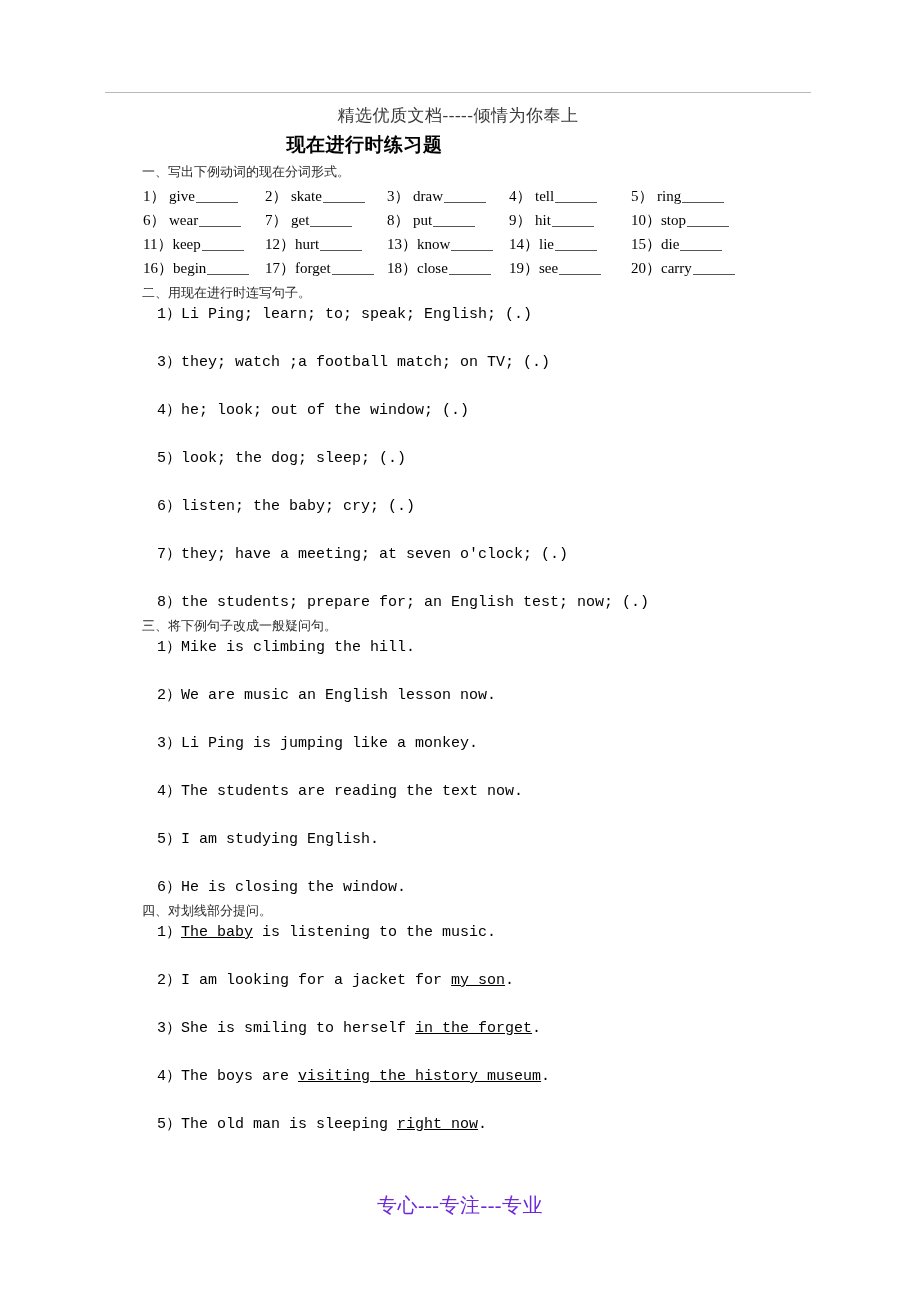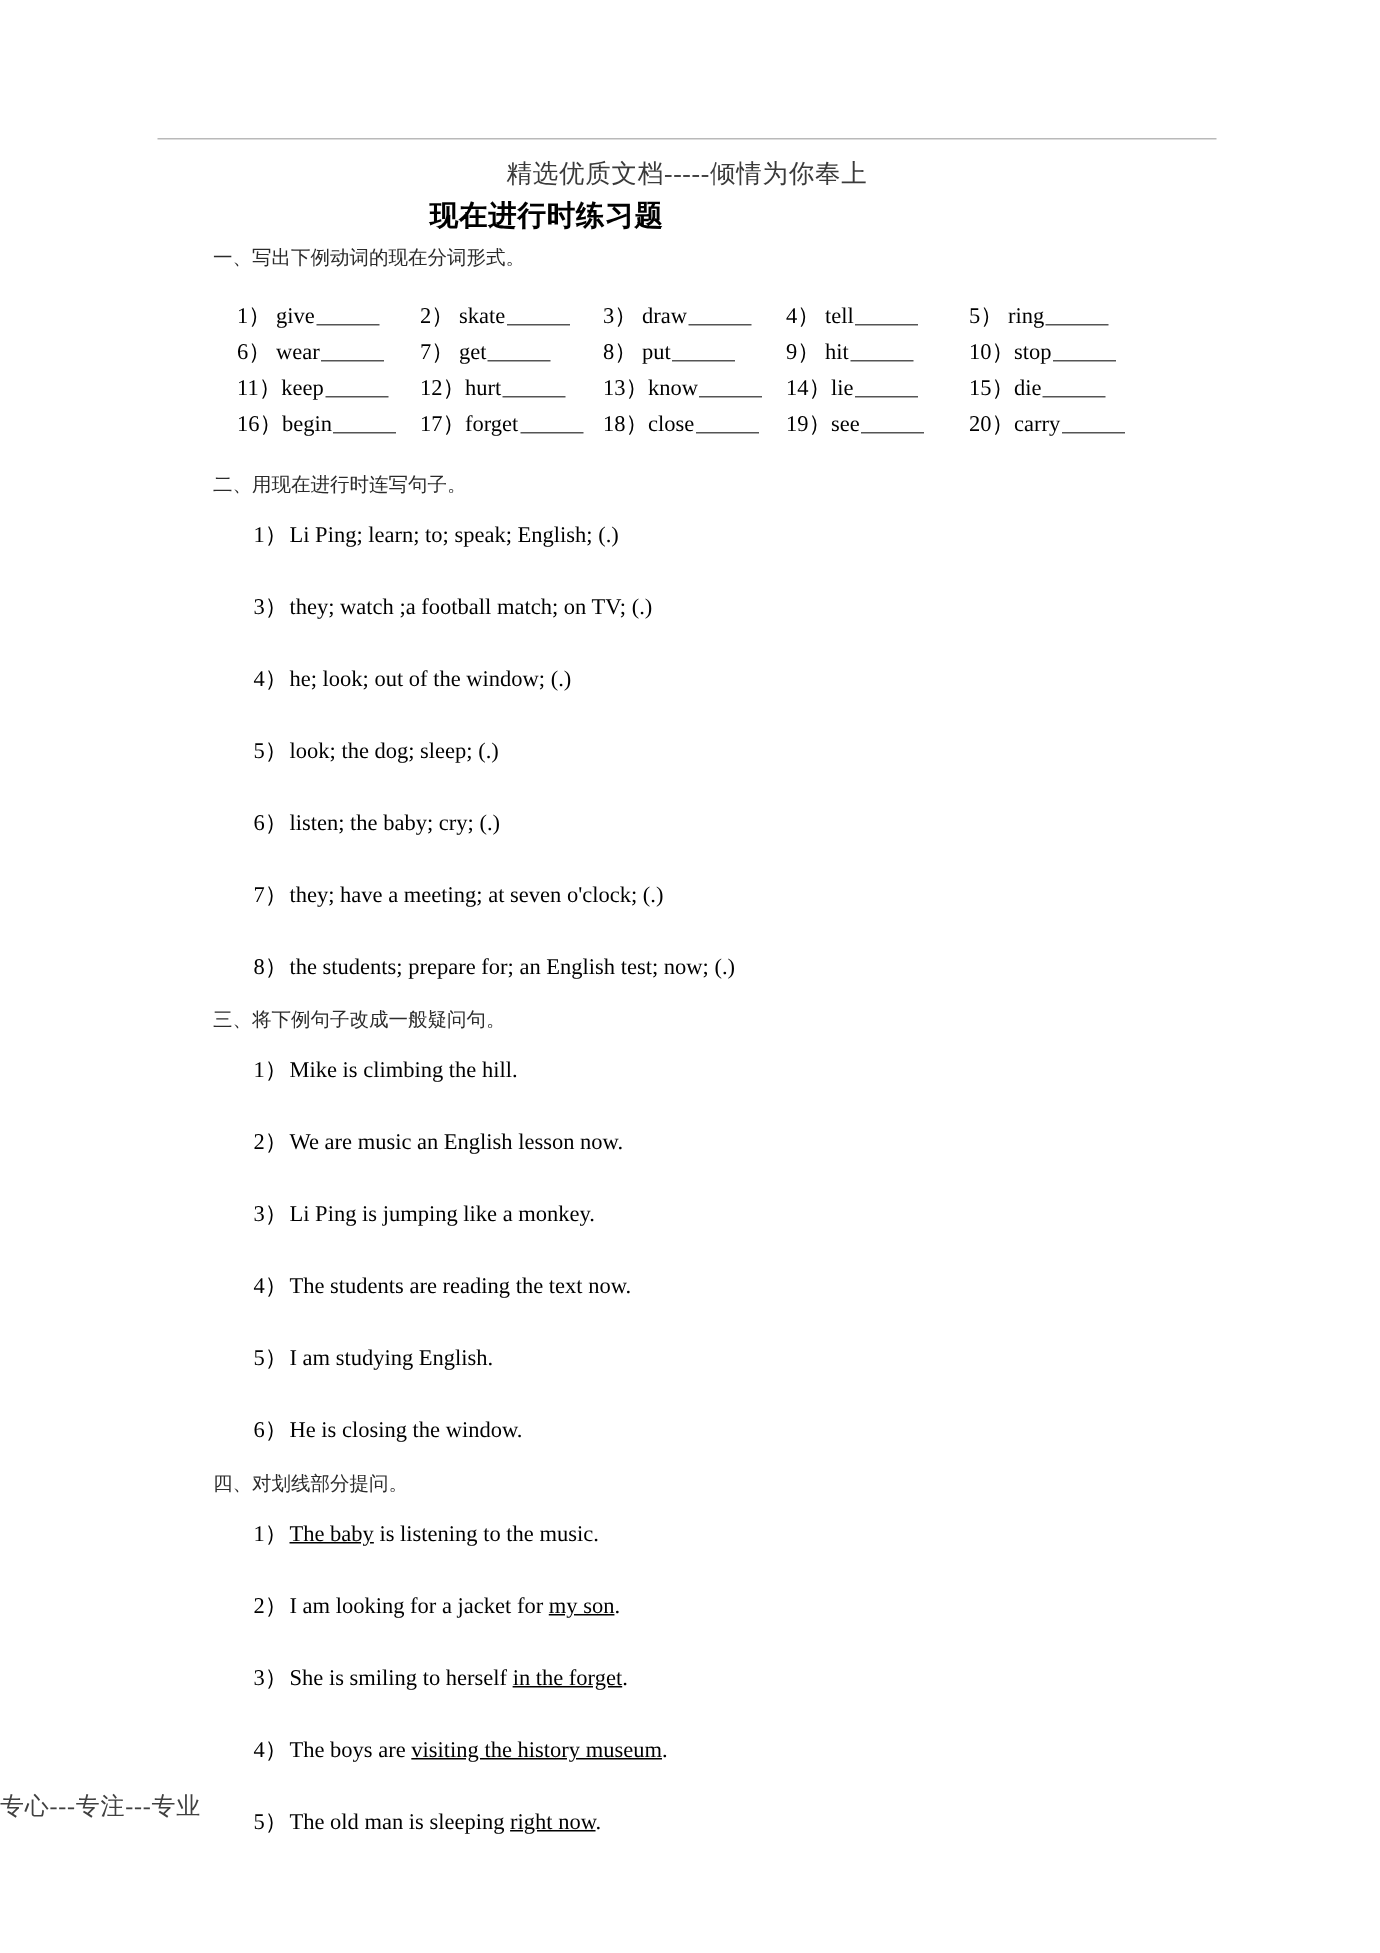--- a/index.html
+++ b/index.html
@@ -70,21 +70,21 @@
   .section-heading {
     font-size: 13px;
     line-height: 23px;
     color: #2b2b2b;
     white-space: nowrap;
     margin: 0;
   }
 
   
   .verb-grid {
-    margin: 16px;
+    margin: 1px;
     padding: 0;
     list-style: none;
     text-decoration: underline;
   }
   .verb-row {
     display: block;
     height: 24px;
     line-height: 24px;
     white-space: nowrap;
     font-size: 15px;
@@ -108,23 +108,24 @@
     display: inline-block;
     width: 42px;
     border-bottom: 1px solid #555;
     height: 14px;
     vertical-align: -2px;
     margin-left: 1px;
   }
 
   
   .ex-list {
-    margin: 12px;
+    margin: 0;
     padding: 0;
     list-style: none;
+    font-family: Liberation Mono, monospace;
   }
   .ex-item {
     font-size: 15px;
     line-height: 22px;
     padding-left: 15px;
     white-space: nowrap;
   }
   .ex-item .idx {
     display: inline-block;
     min-width: 24px;
@@ -136,23 +137,24 @@
     text-decoration: underline;
     text-underline-offset: 1px;
   }
 
   
   .doc-footer {
     position: absolute;
     left: 0;
     top: 1193px;
     width: 920px;
-    font-size: 16px;
+    text-align: center;
+    font-size: 20px;
     line-height: 24px;
-    color: #404040;
+    color: #6d28d9;
     letter-spacing: 0.5px;
   }
 </style>
 </head>
 <body>
 
 <div class="page">
 
   <div class="doc-header">精选优质文档-----倾情为你奉上</div>
 

